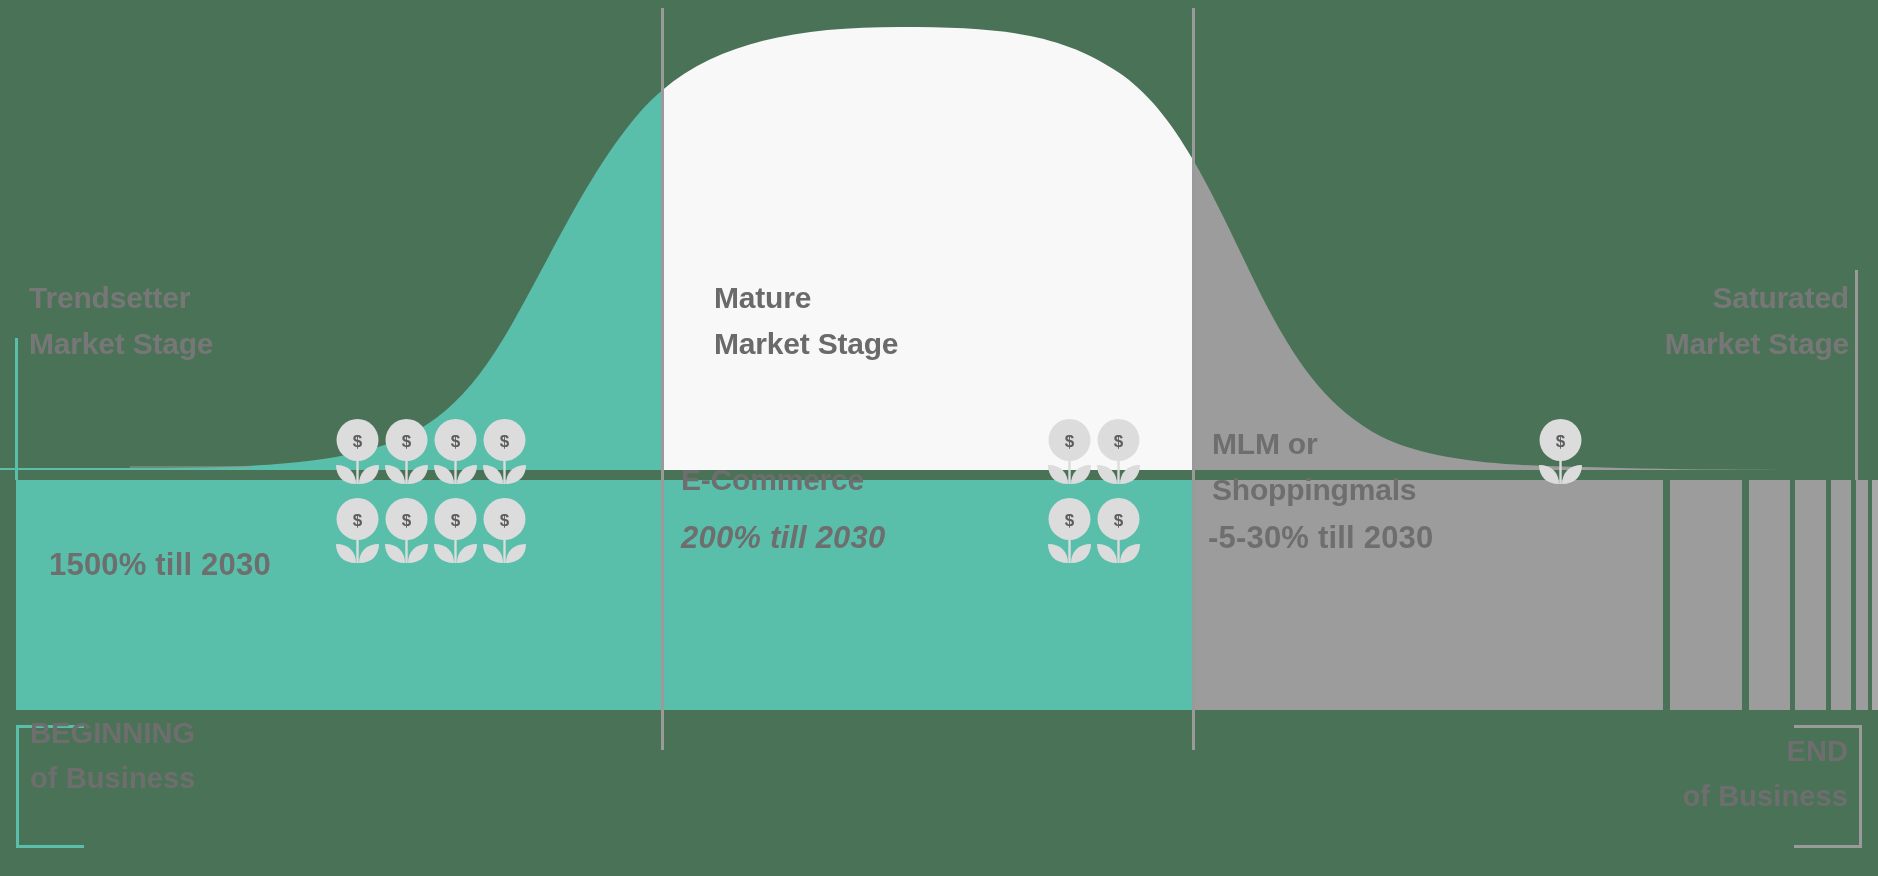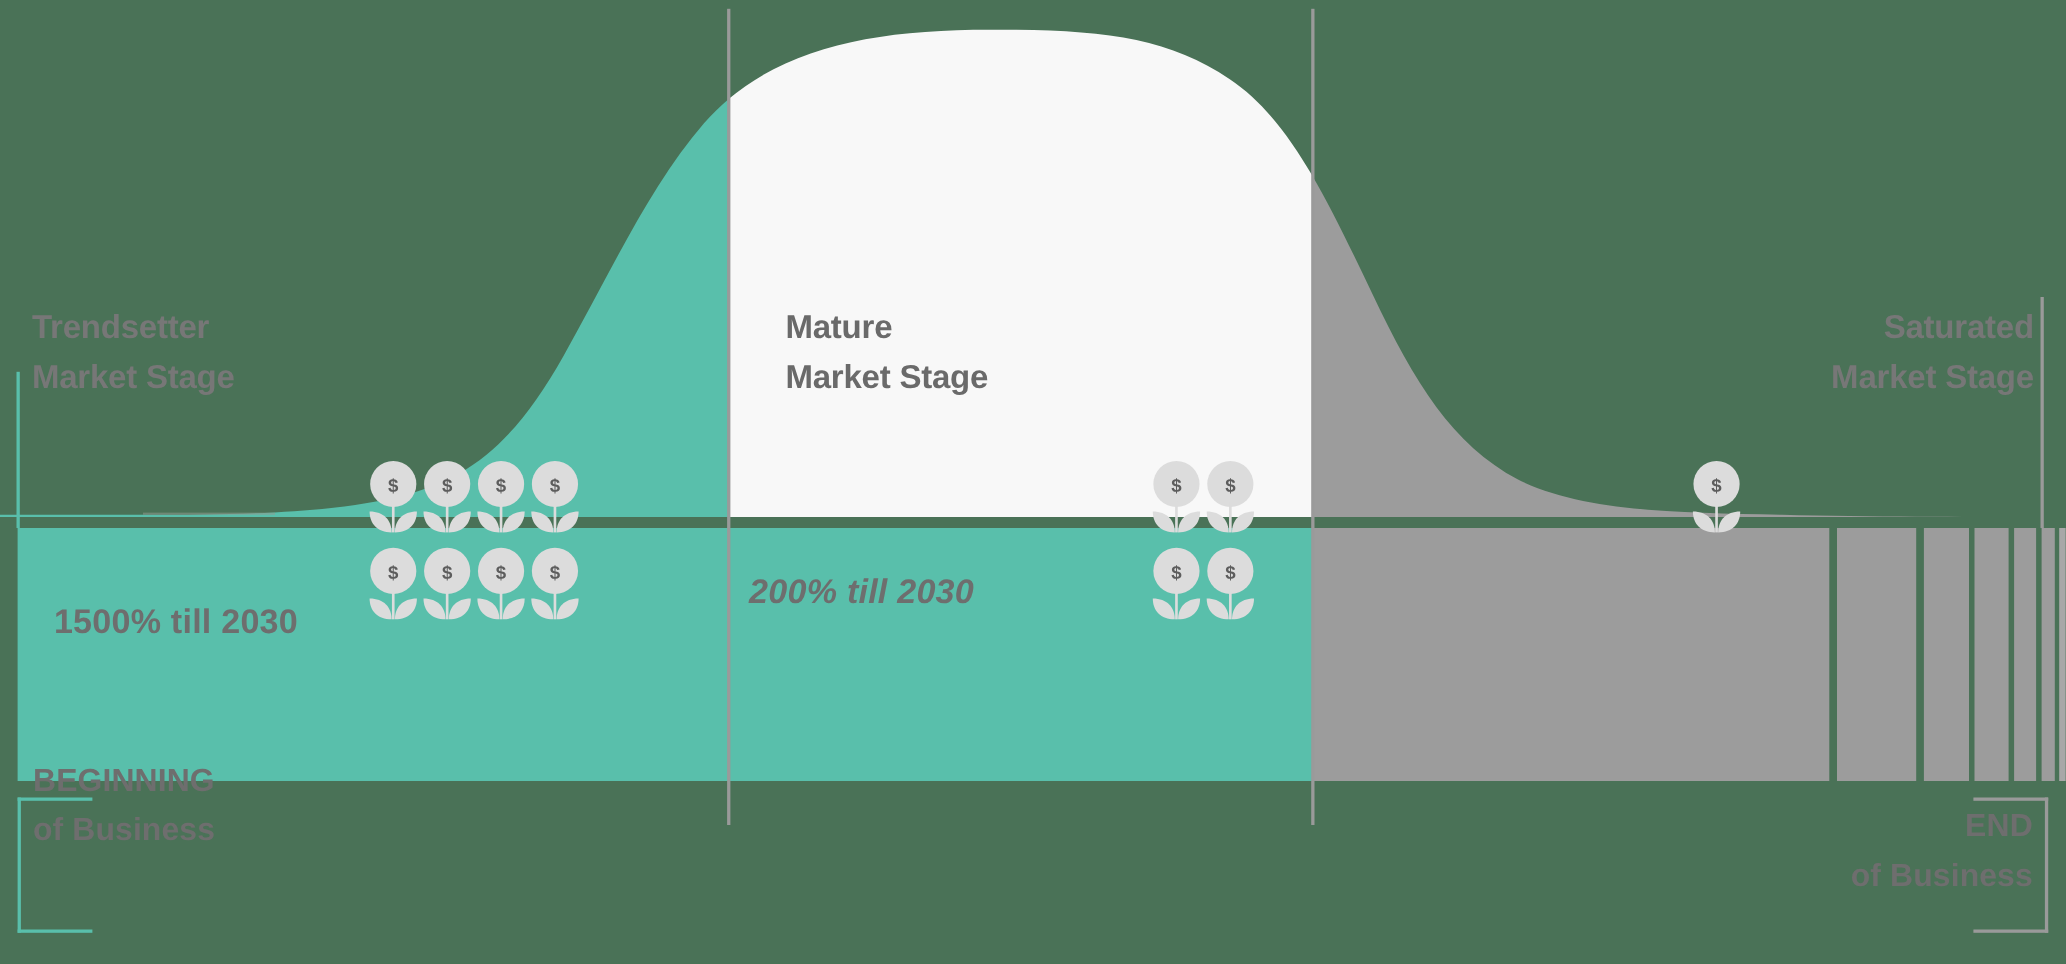--- a/index.html
+++ b/index.html
@@ -224,20 +224,21 @@
         <svg width="49" height="72" viewBox="0 0 49 72">
           <circle cx="24.5" cy="22" r="21" fill="#dcdcdc"></circle>
           <rect x="23.3" y="38" width="2.4" height="28" fill="#dcdcdc"></rect>
           <path d="M23 66 C10 66 3 58 3 47 C16 47 23 55 23 66 Z" fill="#dcdcdc"></path>
           <path d="M26 66 C39 66 46 58 46 47 C33 47 26 55 26 66 Z" fill="#dcdcdc"></path>
           <text x="24.5" y="29" text-anchor="middle" font-family="Liberation Sans, sans-serif" font-size="17" font-weight="bold" fill="#5d5d5d">$</text>
         </svg>
       </span>
   </div>
 
+  <div class="band-title" style="left:681px;top:457px;">E-Commerce</div>
   <div class="band-growth" style="left:681px;top:520px;font-style:italic;">200% till 2030</div>
 
   <div class="flower-grid" style="left:1045px;top:418px;grid-template-columns:repeat(2,49px);grid-template-rows:repeat(2,79px);gap:0;">
     <span class="flower">
         <svg width="49" height="72" viewBox="0 0 49 72">
           <circle cx="24.5" cy="22" r="21" fill="#dcdcdc"></circle>
           <rect x="23.3" y="38" width="2.4" height="28" fill="#dcdcdc"></rect>
           <path d="M23 66 C10 66 3 58 3 47 C16 47 23 55 23 66 Z" fill="#dcdcdc"></path>
           <path d="M26 66 C39 66 46 58 46 47 C33 47 26 55 26 66 Z" fill="#dcdcdc"></path>
           <text x="24.5" y="29" text-anchor="middle" font-family="Liberation Sans, sans-serif" font-size="17" font-weight="bold" fill="#5d5d5d">$</text>
@@ -265,39 +266,42 @@
         <svg width="49" height="72" viewBox="0 0 49 72">
           <circle cx="24.5" cy="22" r="21" fill="#dcdcdc"></circle>
           <rect x="23.3" y="38" width="2.4" height="28" fill="#dcdcdc"></rect>
           <path d="M23 66 C10 66 3 58 3 47 C16 47 23 55 23 66 Z" fill="#dcdcdc"></path>
           <path d="M26 66 C39 66 46 58 46 47 C33 47 26 55 26 66 Z" fill="#dcdcdc"></path>
           <text x="24.5" y="29" text-anchor="middle" font-family="Liberation Sans, sans-serif" font-size="17" font-weight="bold" fill="#5d5d5d">$</text>
         </svg>
       </span>
   </div>
 
+  <div class="band-title" style="left:1212px;top:421px;">MLM or
+Shoppingmals</div>
+  <div class="band-growth" style="left:1208px;top:520px;">-5-30% till 2030</div>
 
   <div class="flower-grid" style="left:1536px;top:418px;grid-template-columns:repeat(1,49px);grid-template-rows:repeat(1,79px);gap:0;">
     <span class="flower">
         <svg width="49" height="72" viewBox="0 0 49 72">
           <circle cx="24.5" cy="22" r="21" fill="#dcdcdc"></circle>
           <rect x="23.3" y="38" width="2.4" height="28" fill="#dcdcdc"></rect>
           <path d="M23 66 C10 66 3 58 3 47 C16 47 23 55 23 66 Z" fill="#dcdcdc"></path>
           <path d="M26 66 C39 66 46 58 46 47 C33 47 26 55 26 66 Z" fill="#dcdcdc"></path>
           <text x="24.5" y="29" text-anchor="middle" font-family="Liberation Sans, sans-serif" font-size="17" font-weight="bold" fill="#5d5d5d">$</text>
         </svg>
       </span>
   </div>
 
   <div class="bracket" style="left:16px;top:725px;width:68px;height:123px;">
     <div class="v" style="left:0;background:#59bfab;"></div>
     <div class="h" style="left:0;top:0;width:68px;background:#59bfab;"></div>
     <div class="h" style="left:0;bottom:0;width:68px;background:#59bfab;"></div>
   </div>
-  <div class="endcap" style="left:30px;top:688px;">BEGINNING
+  <div class="endcap" style="left:30px;top:711px;">BEGINNING
 of Business</div>
 
   <div class="bracket" style="right:16px;top:725px;width:68px;height:123px;">
     <div class="v" style="right:0;left:auto;background:#9a9a9a;"></div>
     <div class="h" style="right:0;top:0;width:68px;background:#9a9a9a;"></div>
     <div class="h" style="right:0;bottom:0;width:68px;background:#9a9a9a;"></div>
   </div>
   <div class="endcap right" style="right:30px;top:729px;">END
 of Business</div>
 

